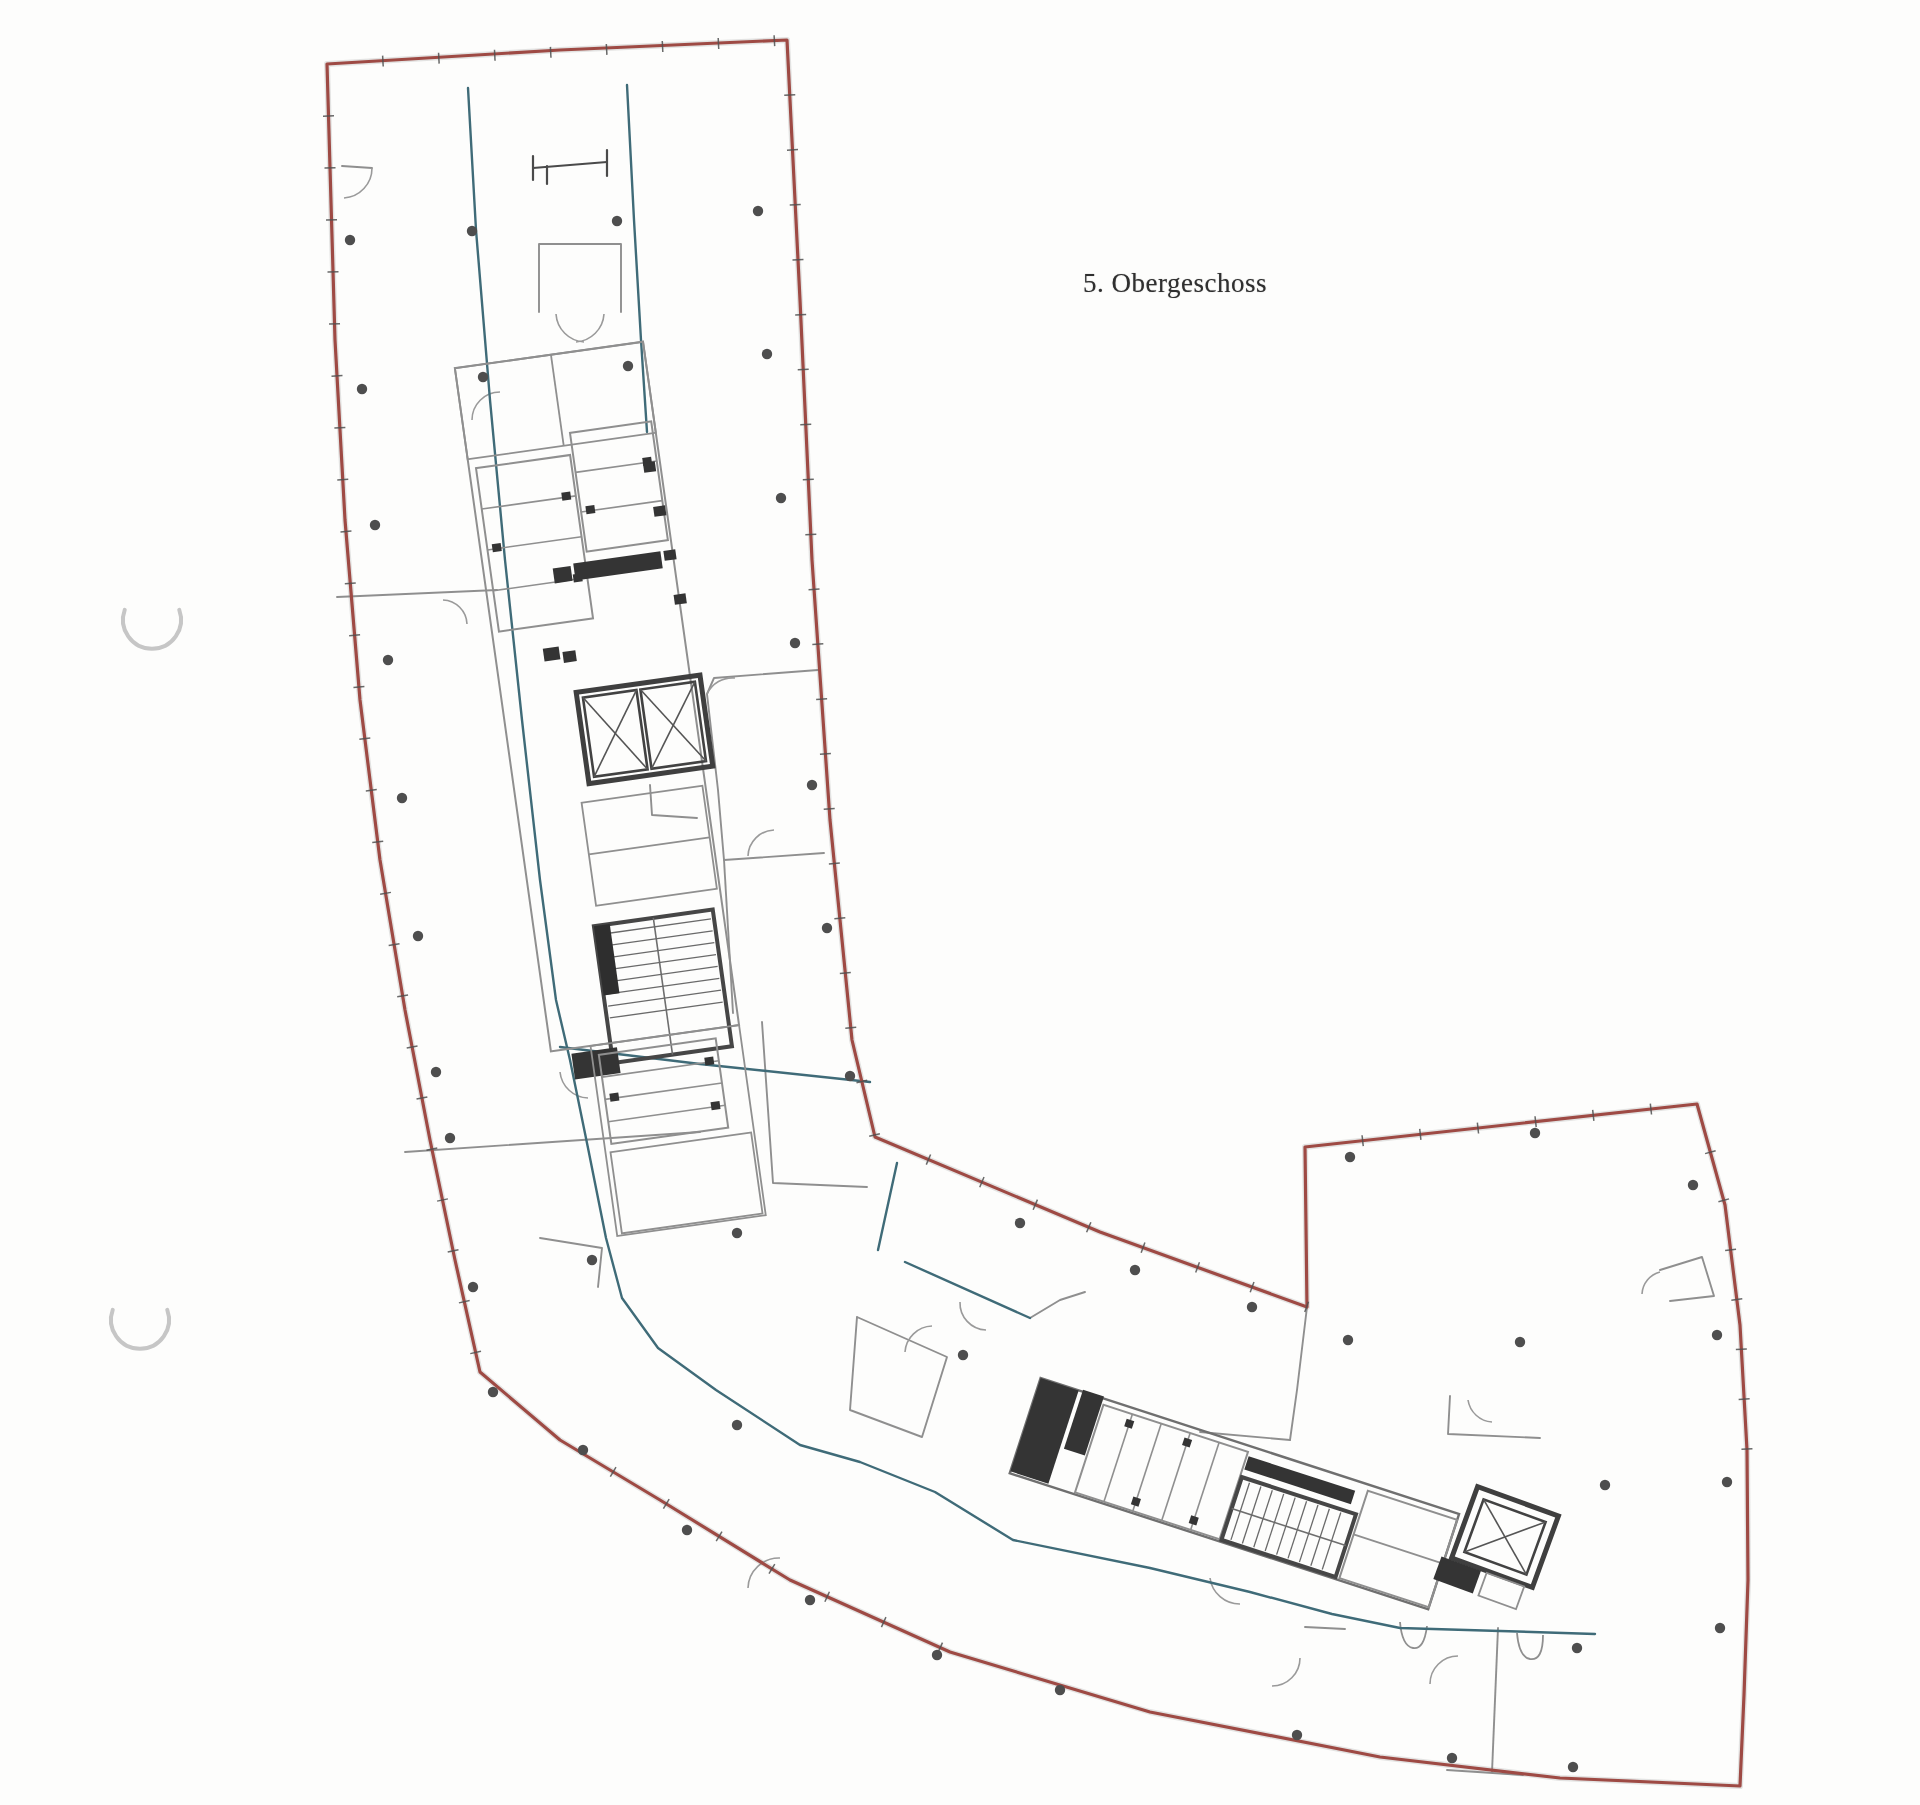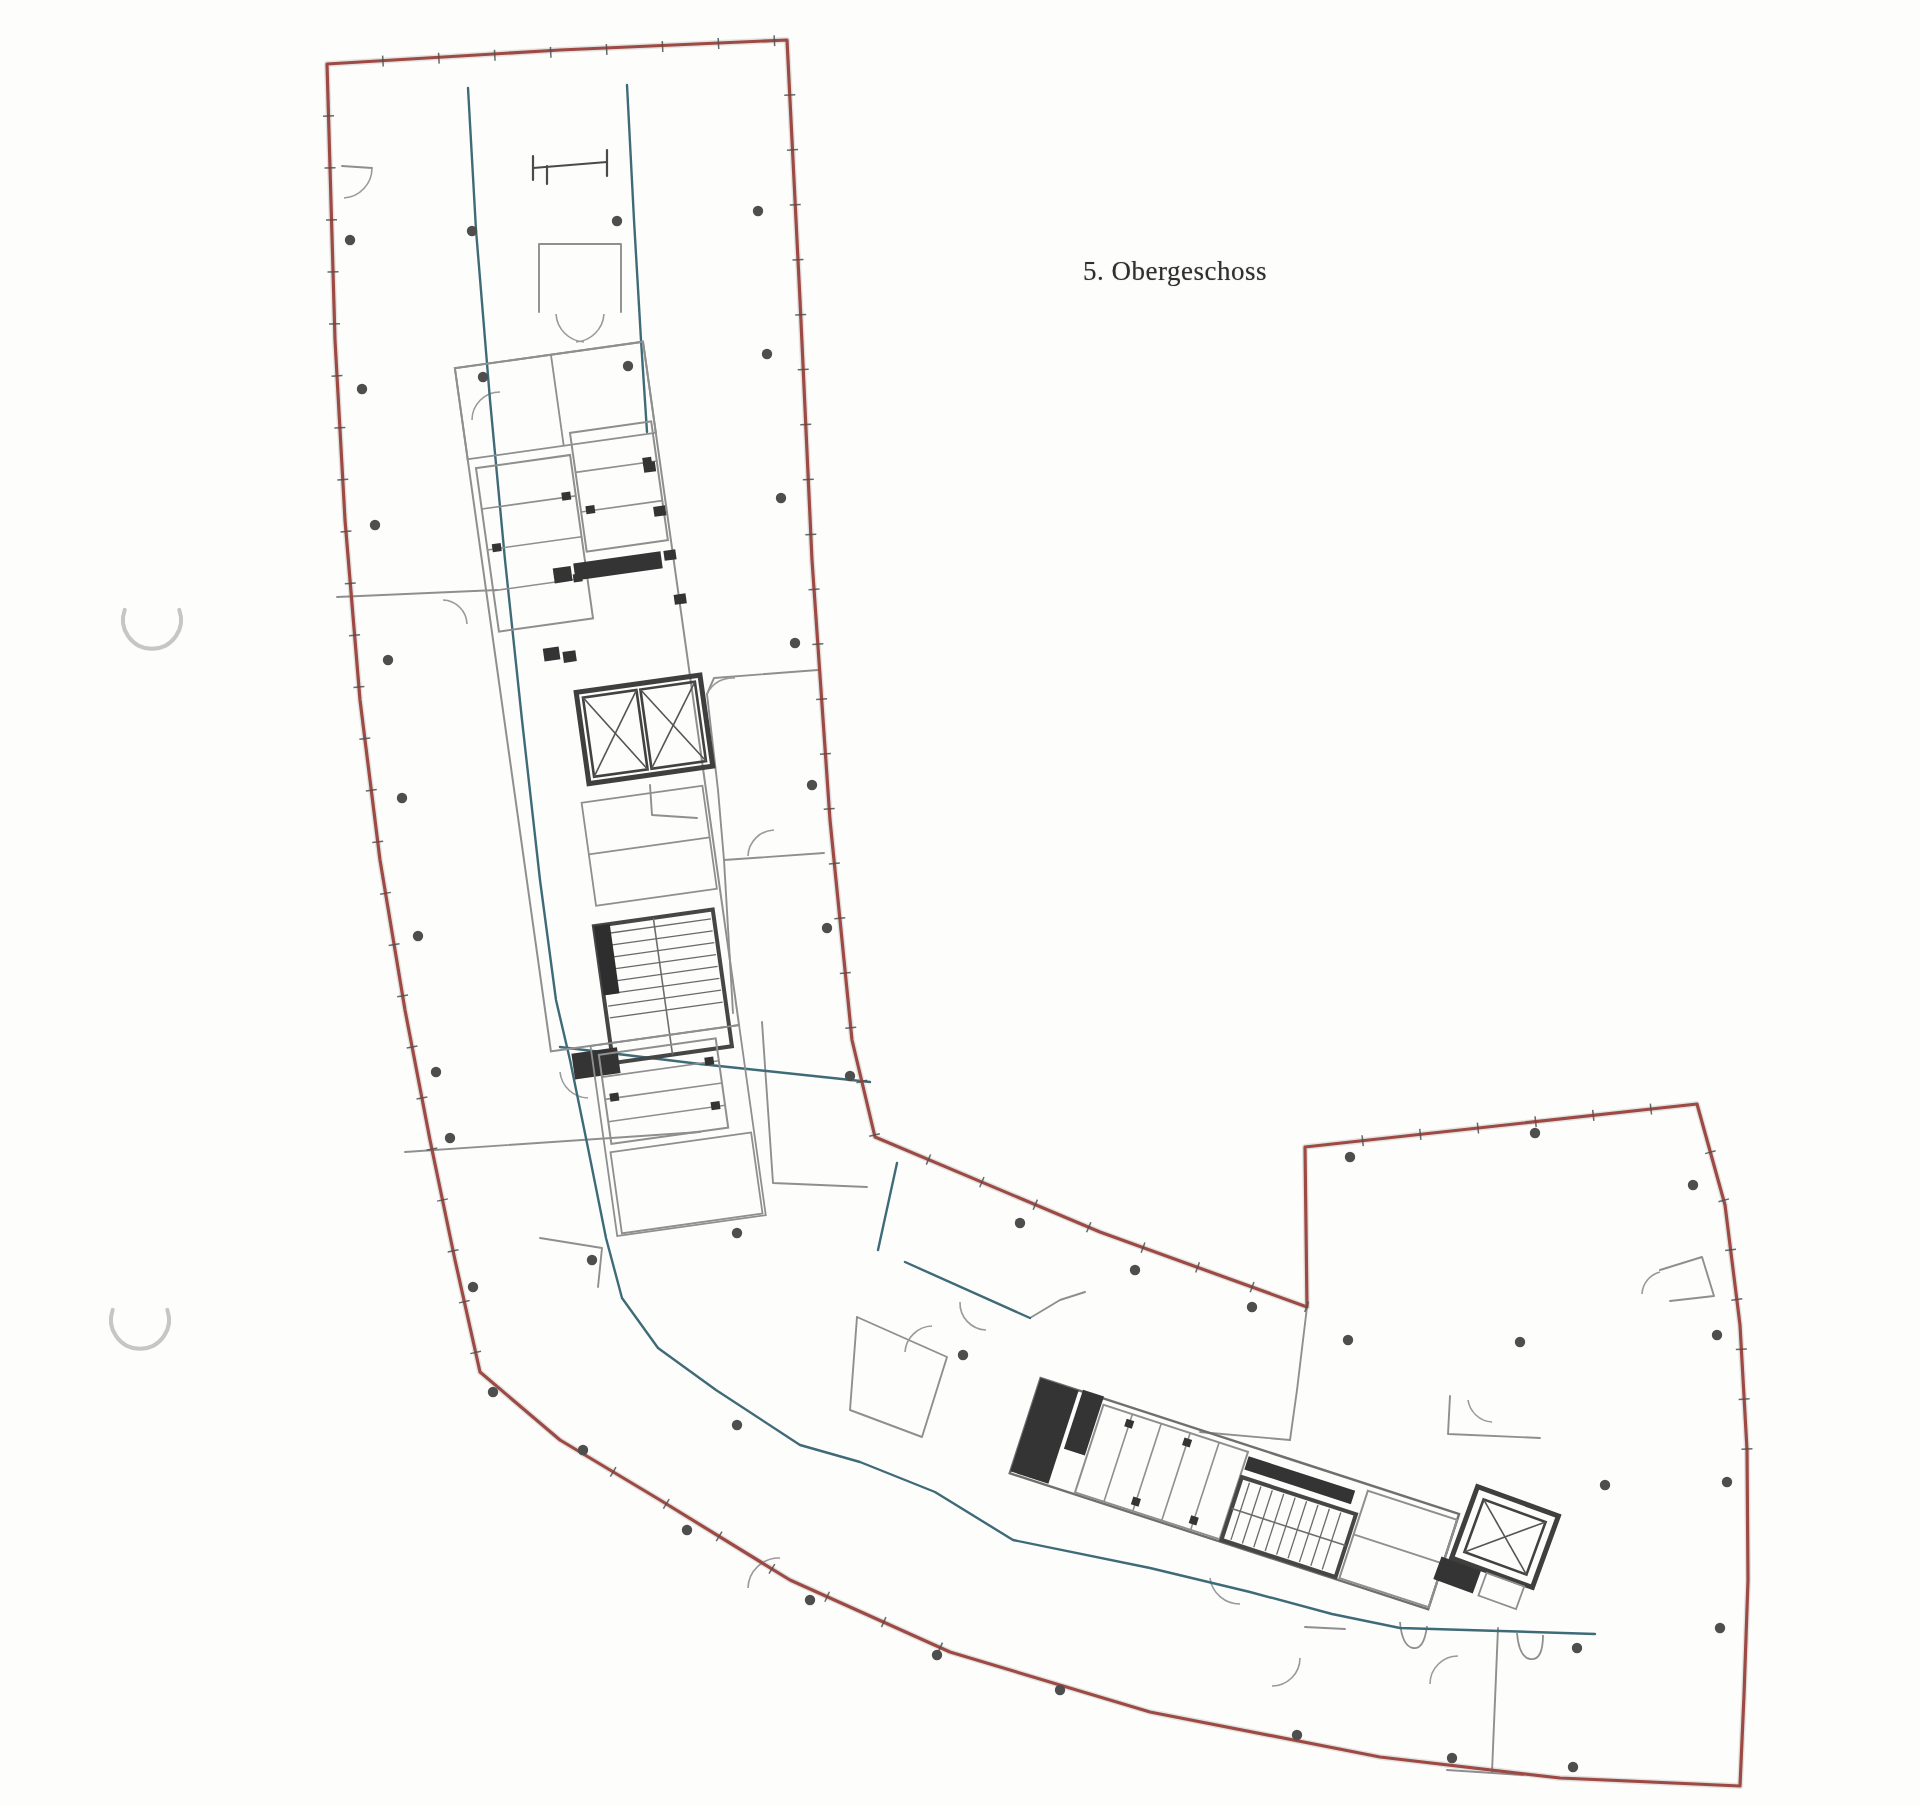--- a/index.html
+++ b/index.html
@@ -1,20 +1,20 @@
 <!DOCTYPE html>
 <html><head>
 <meta charset="utf-8">
 <style>
   html,body{margin:0;padding:0;}
   body{font-family:"Liberation Serif", serif;}
   #page{position:relative;width:1920px;height:1805px;background:#fdfdfc;overflow:hidden;}
   #plan-svg{position:absolute;left:0;top:0;}
   #floor-title{
-    position:absolute;left:1083px;top:256px;
+    position:absolute;left:1083px;top:268px;
     font-family:"Liberation Serif", serif;
     font-size:27px;letter-spacing:.5px;color:#2f2f2f;
     text-shadow:0 0 1px rgba(40,40,40,.45);
     white-space:nowrap;
   }
 </style>
 </head>
 <body>
 
 <div id="page" style="background: rgb(253, 253, 252);">

